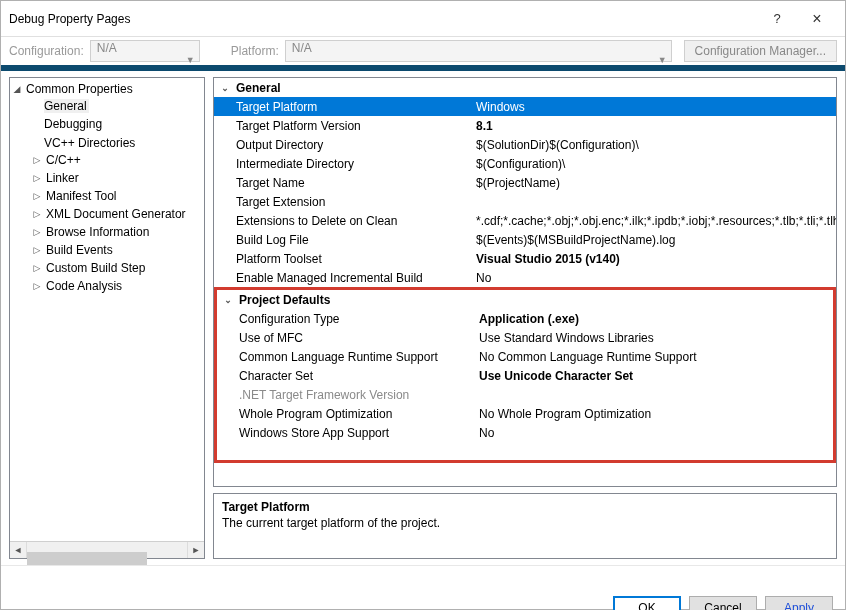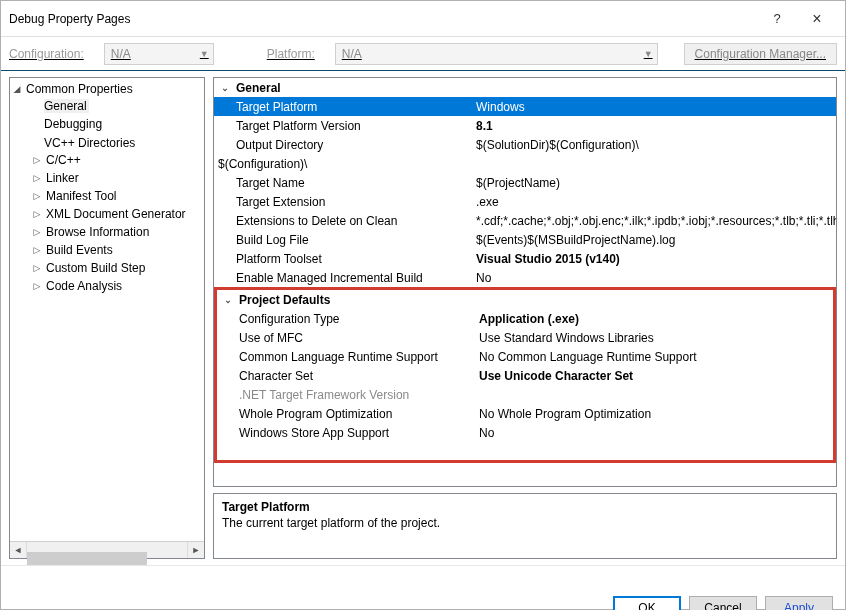--- a/index.html
+++ b/index.html
@@ -1,23 +1,23 @@
 <!DOCTYPE html>
 <html><head>
 <meta charset="utf-8">
 <style>
   * { box-sizing: border-box; font-family: "Segoe UI", Tahoma, sans-serif; font-size: 12px; }
   body { margin: 0; background: #fff; color: #000; }
   .window { width: 846px; height: 610px; border: 1px solid #b0b0b0; display: flex; flex-direction: column; background: #fff; }
   .titlebar { height: 36px; display: flex; align-items: center; padding: 0 8px; border-bottom: 1px solid #e0e0e0; }
   .titlebar .title { flex: 1; font-size: 12px; }
   .titlebar .btn { width: 40px; text-align: center; font-size: 13px; color: #333; cursor: default; }
-  .toolbar { height: 34px; display: flex; align-items: center; padding: 4px 8px; gap: 20px; border-bottom: 1px solid #0c4a6e; text-decoration: underline; }
+  .toolbar { height: 34px; display: flex; align-items: center; padding: 4px 8px; gap: 6px; border-bottom: 6px solid #0c4a6e; }
   .toolbar label { color: #9a9a9a; }
-  .combo { display: inline-flex; align-items: center; border: 1px solid #cfcfcf; background: #f4f4f4; height: 22px; padding: 0 4px 0 6px; color: #888; min-width: 110px; }
+  .combo { display: inline-flex; align-items: flex-start; border: 1px solid #cfcfcf; background: #f4f4f4; height: 22px; padding: 0 4px 0 6px; color: #888; min-width: 110px; flex-direction: column; }
   .combo .caret { margin-left: auto; font-size: 9px; color: #888; }
   .combo.wide { min-width: 300px; flex:1; }
   .cfg-mgr { margin-left: 6px; border: 1px solid #cfcfcf; background: #f0f0f0; color: #888; height: 22px; padding: 0 10px; display: inline-flex; align-items: center; }
   .body { flex: 1; display: flex; padding: 6px 8px 6px 8px; gap: 8px; overflow: hidden; }
   .tree-wrap { width: 196px; border: 1px solid #828790; display: flex; flex-direction: column; }
   .tree { flex: 1; overflow: hidden; padding-top: 2px; }
   .tree ul { list-style: none; margin: 0; padding: 0; }
   .tree li { padding: 1px 0 1px 0; white-space: nowrap; }
   .tree .row { display: flex; align-items: center; height: 16px; }
   .glyph { width: 14px; display: inline-flex; justify-content: center; font-size: 9px; color: #555; }
@@ -60,21 +60,21 @@
     <span class="btn">?</span>
     <span class="btn" style="font-size:16px;">×</span>
   </div>
 
   <div class="toolbar">
     <label>Configuration:</label>
     <span class="combo">
       <span>N/A</span>
       <span class="caret">▼</span>
     </span>
-    <label style="margin-left:18px;padding-left:15px;">Platform:</label>
+    <label style="margin-left:10px;padding-left:15px;">Platform:</label>
     <span class="combo wide">
       <span>N/A</span>
       <span class="caret">▼</span>
     </span>
     <span class="cfg-mgr">Configuration Manager...</span>
   </div>
 
   <div class="body">
 
     <div class="tree-wrap">
@@ -176,29 +176,29 @@
               </div>
               <div class="prop">
                 <div class="key">Target Platform Version</div>
                 <div class="val bold">8.1</div>
               </div>
               <div class="prop">
                 <div class="key">Output Directory</div>
                 <div class="val">$(SolutionDir)$(Configuration)\</div>
               </div>
               <div class="prop">
+                <div class="key">Intermediate Directory</div>
                 <div class="val">$(Configuration)\</div>
               </div>
               <div class="prop">
                 <div class="key">Target Name</div>
                 <div class="val">$(ProjectName)</div>
               </div>
               <div class="prop">
                 <div class="key">Target Extension</div>
-                <div class="val">.exe</div>
               </div>
               <div class="prop">
                 <div class="key">Extensions to Delete on Clean</div>
                 <div class="val">*.cdf;*.cache;*.obj;*.obj.enc;*.ilk;*.ipdb;*.iobj;*.resources;*.tlb;*.tli;*.tlh</div>
               </div>
               <div class="prop">
                 <div class="key">Build Log File</div>
                 <div class="val">$(Events)$(MSBuildProjectName).log</div>
               </div>
               <div class="prop">

